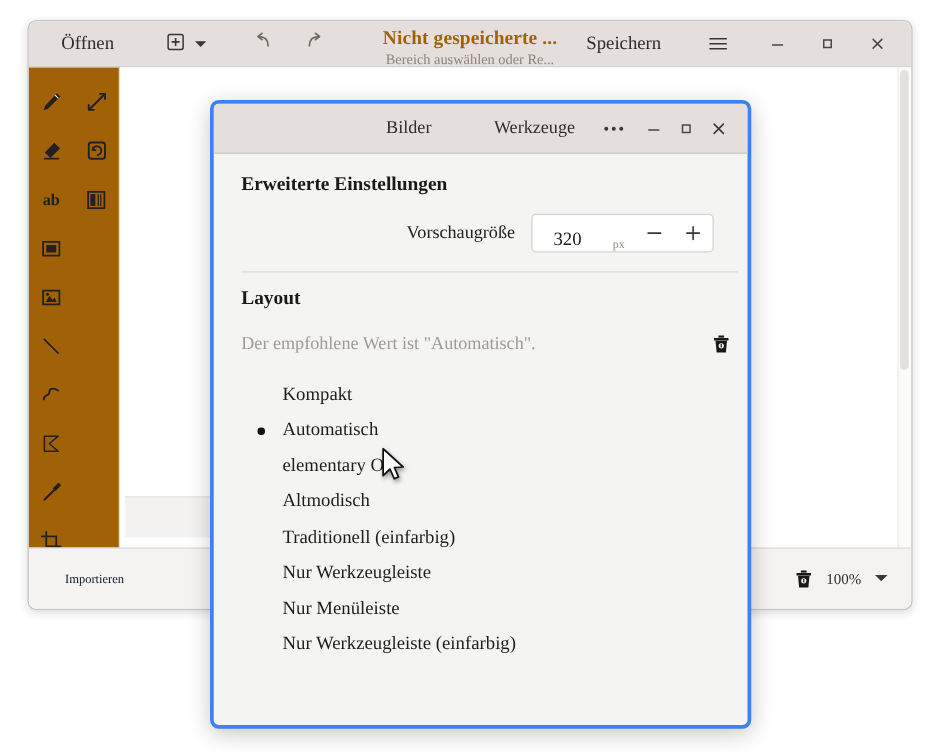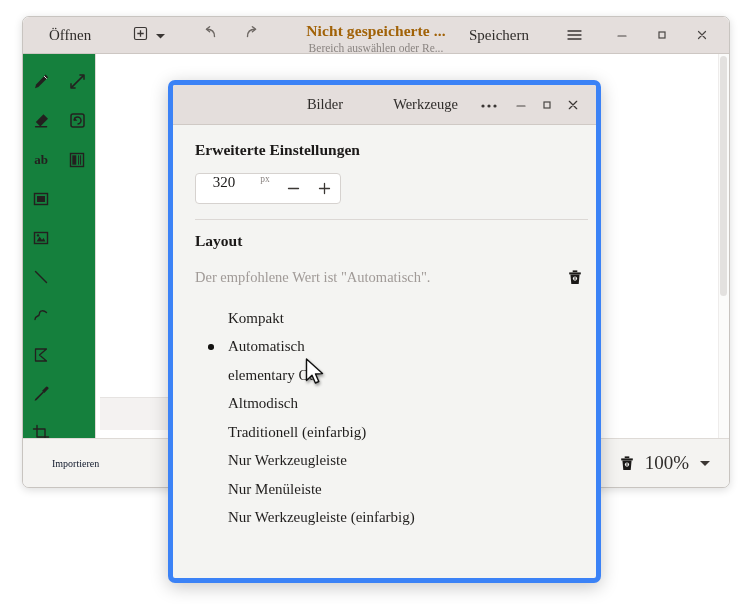--- a/index.html
+++ b/index.html
@@ -84,21 +84,21 @@
     font-size: 14px; color: #3a3634;
     border-radius: 4px;
   }
   #menu-button { font-size: 17px; margin-right: 8px; }
 
   
   #app-body { display: flex; height: 425px; }
 
   #tool-sidebar {
     width: 73px;
-    background: #15803d;
+    background: #a16207;
     border-right: 1px solid #dedad6;
     padding-top: 8px;
     display: flex; flex-wrap: wrap;
     align-content: flex-start;
     position: relative;
   }
   .tool-btn {
     width: 36px; height: 39px;
     display: flex; align-items: center; justify-content: center;
     color: #26211f;
@@ -140,40 +140,40 @@
     color: #0f172a;
     padding: 5px 12px;
     border-radius: 4px;
   }
   #footer-right {
     margin-left: auto;
     display: flex; align-items: center;
     gap: 10px;
     padding-right: 18px;
   }
-  #zoom-level { font-size: 19px; color: #2f2c2a; }
+  #zoom-level { font-size: 12px; color: #2f2c2a; }
   #zoom-caret { font-size: 10px; color: #3b3734; }
 
   
   #canvas-selection {
     position: absolute;
     left: 4px; bottom: 49px;
     width: 150px; height: 33px;
     background: #f4f2f1;
     border-top: 1px solid #e6e3e1;
     border-right: 1px solid #e6e3e1;
   }
 
   
   #prefs-dialog {
     position: absolute;
     left: 168px; top: 80px;
     width: 433px; height: 503px;
     background: #f4f4f2;
-    border: 5px solid #3b82f6;
+    border: 3px solid #3b82f6;
     border-radius: 7px;
     box-shadow: 0 4px 18px rgba(0,0,0,0.22);
     overflow: hidden;
   }
   #prefs-header {
     height: 40px;
     background: #e4dedc;
     border-bottom: 1px solid #cfc9c5;
     display: flex; align-items: center;
     justify-content: flex-end;
@@ -211,21 +211,21 @@
   .form-label {
     width: 232px;
     text-align: right;
     font-size: 14.5px;
     color: #23201f;
     padding-right: 13px;
   }
 
   
   #preview-size-spinner {
-    display: flex; align-items: flex-start;
+    display: flex; align-items: flex-end;
     background: #ffffff;
     border: 1px solid #d6d2cf;
     border-radius: 4px;
     height: 31px;
     overflow: hidden;
   }
   #preview-size-value {
     width: 56px;
     text-align: center;
     font-size: 15px;
@@ -536,20 +536,21 @@
         <path d="M3.3 2.3 L10.7 9.7 M10.7 2.3 L3.3 9.7" stroke="#3a3634" stroke-width="1.25" stroke-linecap="round"></path>
       </svg>
     </div>
   </div>
 
   <div id="prefs-content">
 
     <div class="section-title">Erweiterte Einstellungen</div>
 
     <div class="form-row">
+      <div class="form-label">Vorschaugröße</div>
       <div id="preview-size-spinner">
         <div id="preview-size-value">320</div>
         <div id="preview-size-unit">px</div>
         <div class="spin-btn">
           <svg width="15" height="15" viewBox="0 0 15 15">
             <path d="M2.5 7.5 H12.5" stroke="#3b3734" stroke-width="1.3" stroke-linecap="round"></path>
           </svg>
         </div>
         <div class="spin-btn">
           <svg width="15" height="15" viewBox="0 0 15 15">

